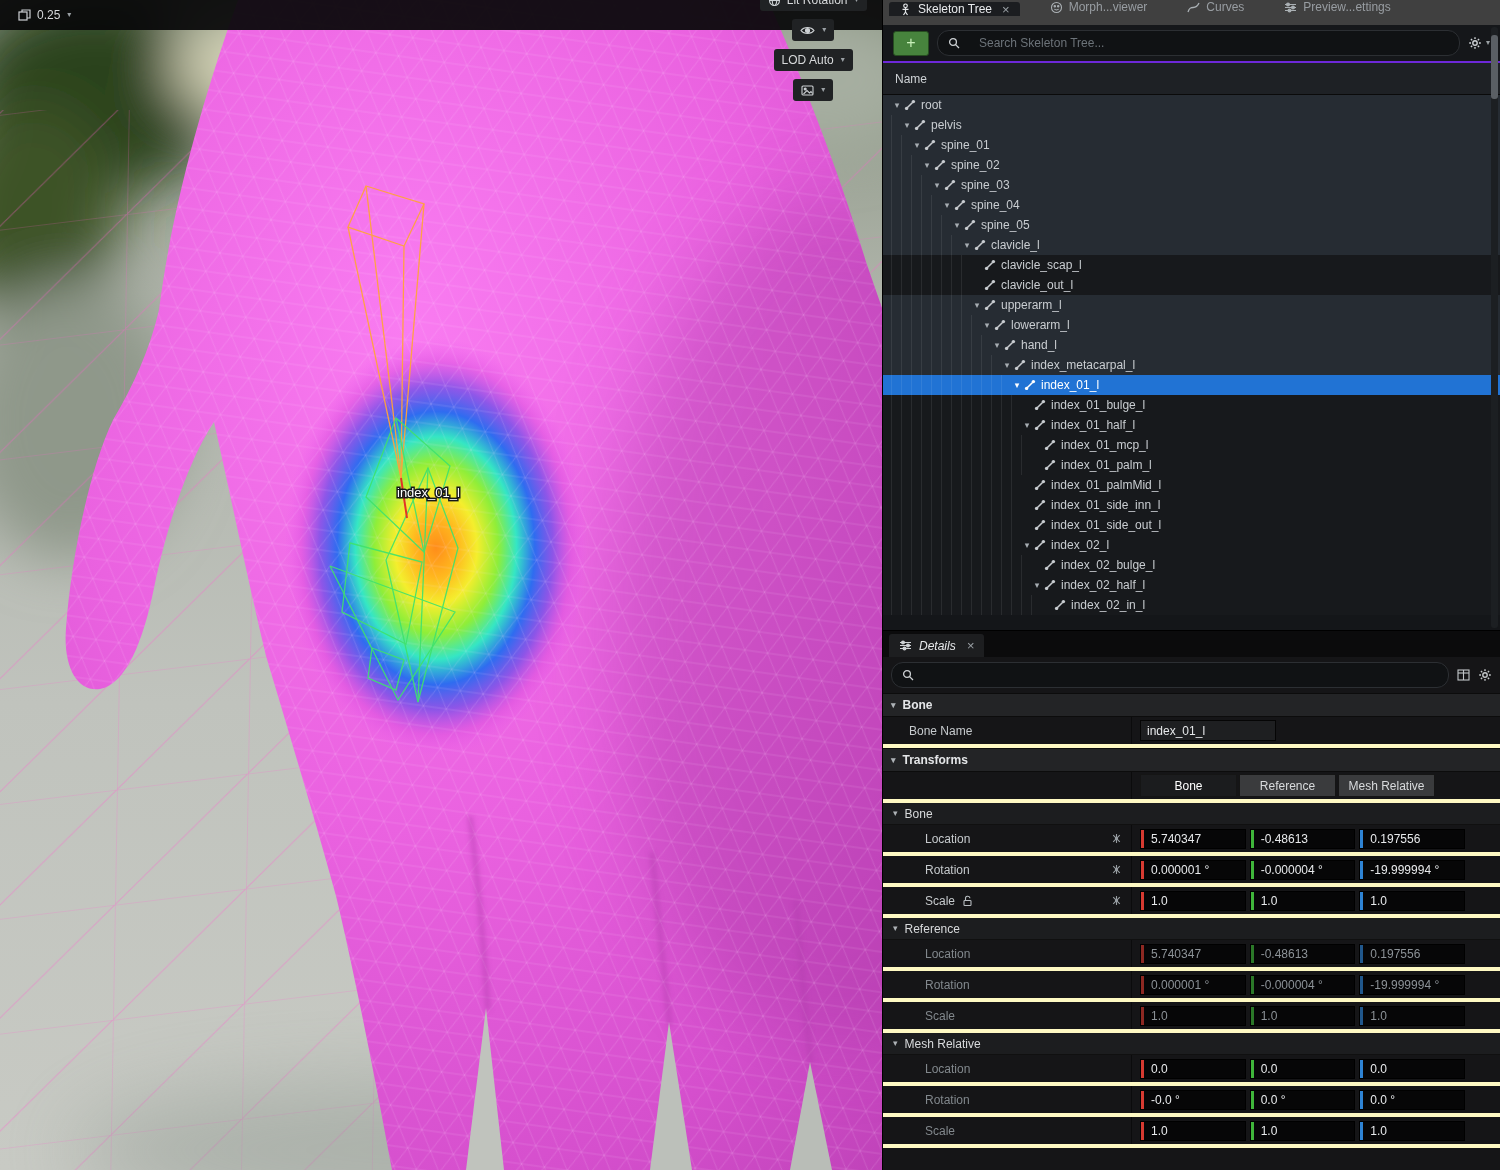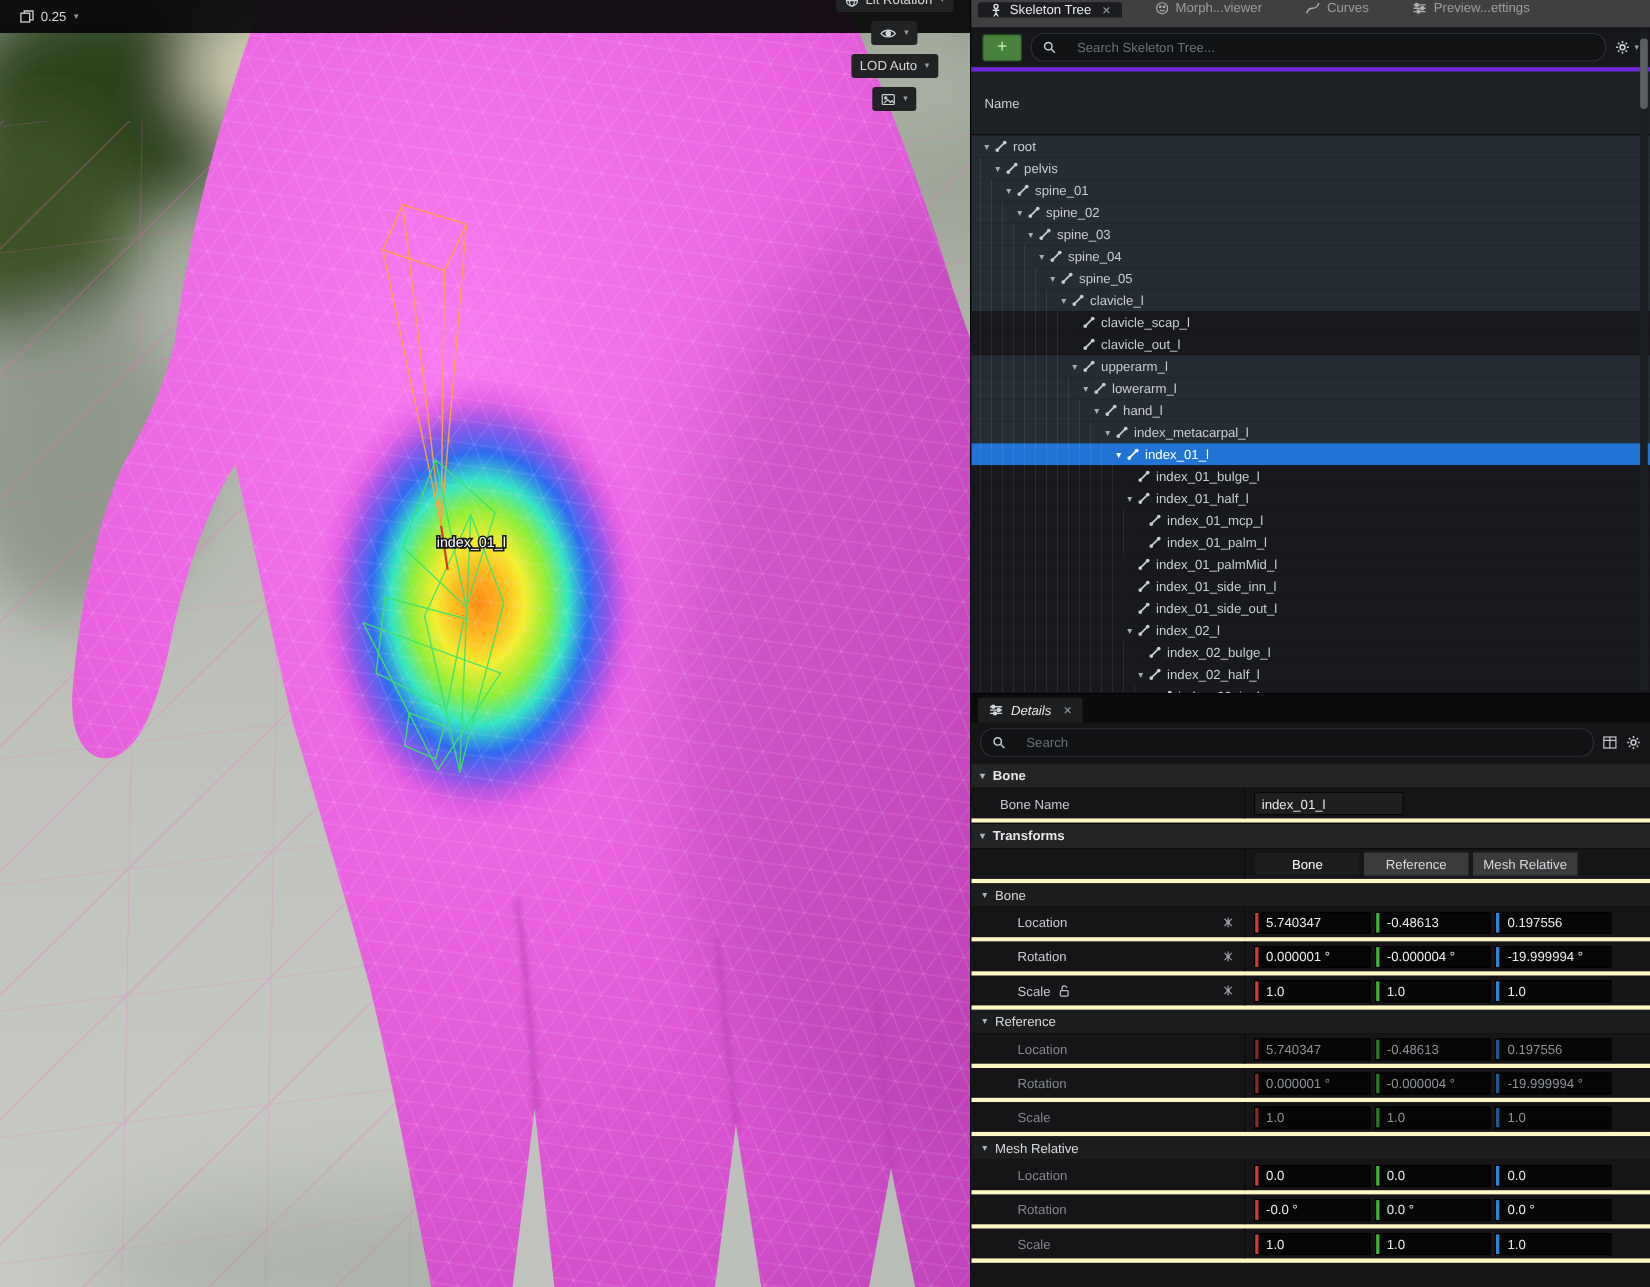--- a/index.html
+++ b/index.html
@@ -31,22 +31,22 @@
   
   .skeleton-panel{height:605px;flex:0 0 605px;background:#15171a;display:flex;flex-direction:column;position:relative;}
   .st-toolbar{display:flex;align-items:center;gap:8px;padding:6px 10px;height:36px;box-sizing:border-box;flex:0 0 36px;}
   .add-btn{width:34px;height:23px;background:#47833d;border:1px solid #264d20;border-radius:3px;color:#c8f0ba;
     font-size:16px;display:flex;align-items:center;justify-content:center;line-height:1;cursor:pointer;flex:0 0 34px;}
   .searchbox{flex:1;display:flex;align-items:center;gap:17px;height:24px;background:#101214;border:1px solid #2c2f33;
     border-radius:12px;padding:0 10px;color:#c9ccd0;}
   .searchbox input{background:transparent;border:none;outline:none;color:#d5d8da;font-size:12px;width:100%;font-family:inherit;}
   .searchbox input::placeholder{color:#6c7379;}
   .gearwrap{display:flex;align-items:center;gap:3px;color:#bcc1c5;cursor:pointer;}
-  .st-header{height:25px;flex:0 0 25px;background:#1e2125;border-top:4px solid #6d28d9;border-bottom:1px solid #0a0a0a;
-    display:flex;align-items:center;padding:16px 12px;color:#ced2d5;font-size:12px;}
+  .st-header{height:25px;flex:0 0 25px;background:#1e2125;border-top:2px solid #6d28d9;border-bottom:1px solid #0a0a0a;
+    display:flex;align-items:center;padding:3px 12px;color:#ced2d5;font-size:12px;}
   .st-rows{flex:1;overflow:hidden;position:relative;background:#141619;}
   .tree-row{height:20px;display:flex;align-items:center;font-size:12px;color:#c9cdd1;padding-left:8px;white-space:nowrap;cursor:pointer;}
   .tree-row.light{background:#262c33;}
   .tree-row.dark{background:#17191c;}
   .tree-row.selected{background:#2173d4;color:#fff;}
   .tree-row.selected .expander{color:#fff;}
   .indent{height:100%;flex:0 0 auto;
     background:repeating-linear-gradient(to right, rgba(255,255,255,0.08) 0 1px, transparent 1px 10px);}
   .expander{width:12px;flex:0 0 12px;font-size:9px;color:#a7adb2;text-align:center;line-height:20px;}
   .bicon{display:flex;margin:0 4px 0 1px;color:inherit;}
@@ -665,21 +665,20 @@
         </div>
       </div>
       <div class="d-search">
         <div class="searchbox">
           <span class="ico">
             <svg width="12" height="12" viewBox="0 0 12 12" fill="none" stroke="currentColor" stroke-width="1.3">
                 <circle cx="5" cy="5" r="3.4"></circle>
                 <line x1="7.6" y1="7.6" x2="11" y2="11"></line>
               </svg>
           </span>
-          <input placeholder="Search" style="">
         </div>
         <span class="d-icobtn">
           <svg width="13" height="12" viewBox="0 0 13 12" fill="none" stroke="currentColor" stroke-width="1.1">
               <rect x="1" y="1" width="11" height="10"></rect>
               <line x1="6.5" y1="1" x2="6.5" y2="11"></line>
               <line x1="1" y1="4" x2="12" y2="4"></line>
             </svg>
         </span>
         <span class="d-icobtn">
           <svg width="14" height="14" viewBox="0 0 14 14" fill="none" stroke="currentColor" stroke-width="1.4">

